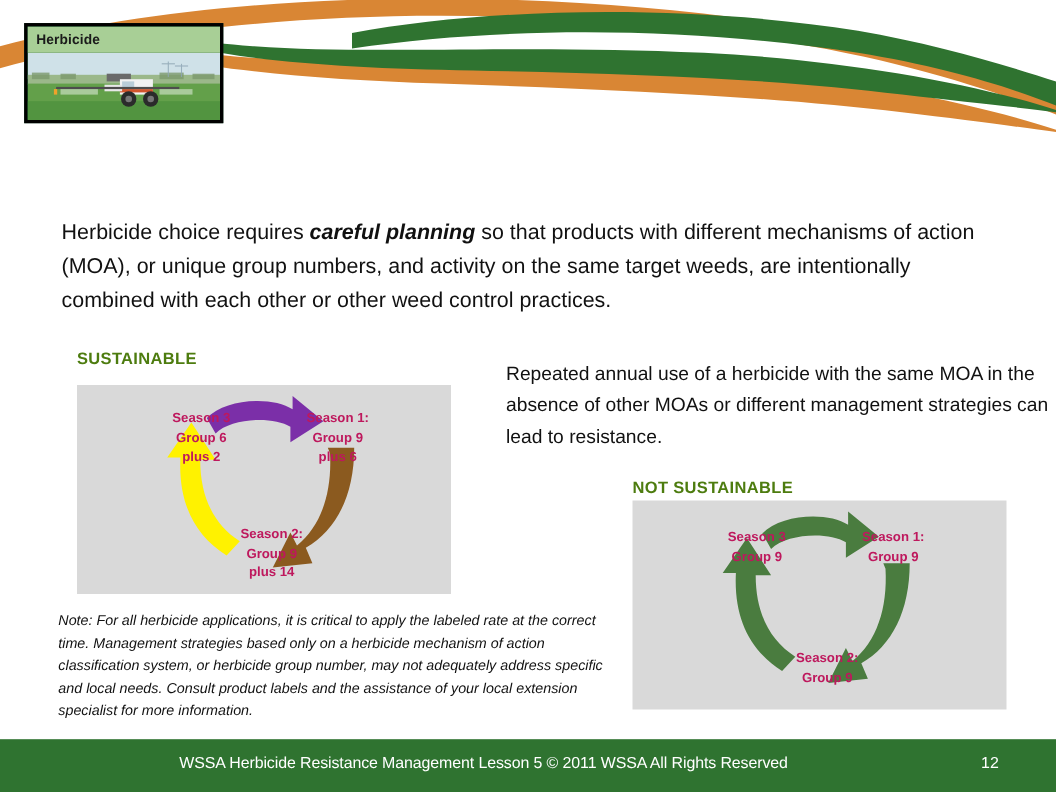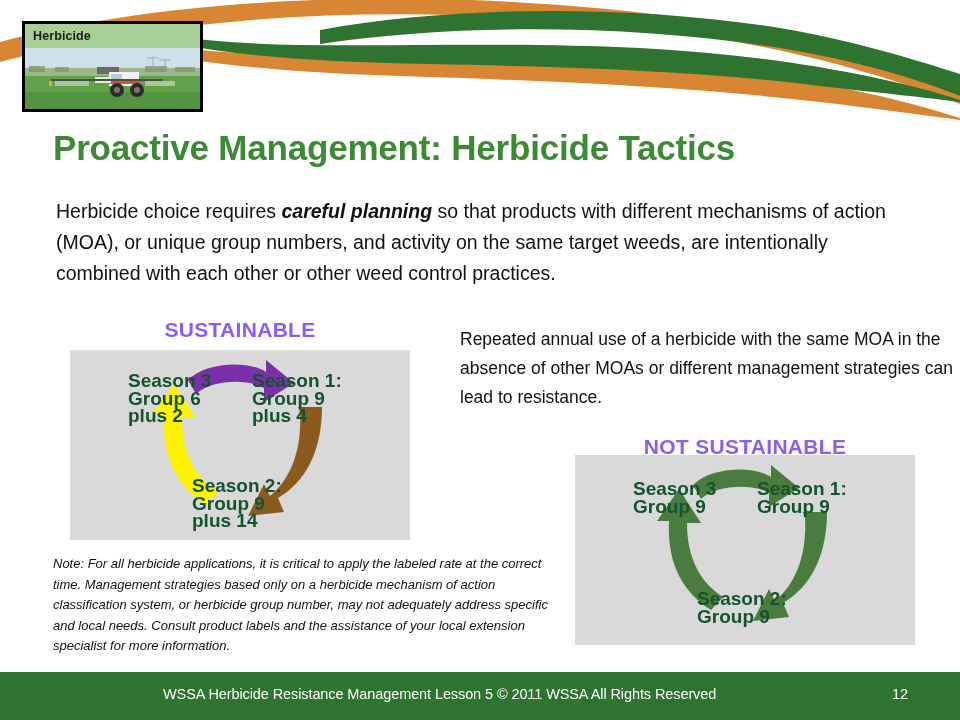--- a/index.html
+++ b/index.html
@@ -46,36 +46,36 @@
   .intro b{font-weight:bold;font-style:italic;}
 
   
   .right-para{
     position:absolute;left:460px;top:325px;width:500px;
     font-size:17.5px;line-height:29px;color:#111111;
   }
 
   
   .diag-head{
-    position:absolute;text-align:center;
-    font-size:21px;font-weight:bold;color:#8b5cf6;letter-spacing:.3px;
+    position:absolute;
+    font-size:15px;font-weight:bold;color:#4d7c0f;letter-spacing:.3px;
   }
   .head-sus{left:70px;top:318px;width:340px;}
   .head-not{left:575px;top:423px;width:340px;margin-top:12px;}
 
   
   .panel{position:absolute;background:#D9D9D9;}
   .panel-sus{left:70px;top:350px;width:340px;height:190px;}
   .panel-not{left:575px;top:455px;width:340px;height:190px;}
 
   .cyc{position:absolute;left:0;top:0;width:100%;height:100%;}
 
   .node{
-    position:absolute;
-    font-size:19px;font-weight:bold;color:#14532d;line-height:17.5px;
+    position:absolute;text-align:center;
+    font-size:12px;font-weight:bold;color:#be185d;line-height:17.5px;
     white-space:nowrap;
   }
 
   
   .sus-s3{left:58px;top:22px;width:110px;}
   .sus-s1{left:182px;top:22px;width:110px;}
   .sus-s2{left:122px;top:127px;width:110px;}
   
   .not-s3{left:58px;top:25px;width:110px;}
   .not-s1{left:182px;top:25px;width:110px;}
@@ -160,21 +160,20 @@
       <g fill="#ffffff" opacity=".45">
         <rect x="30" y="33" width="34" height="5"></rect>
           <rect x="120" y="33" width="30" height="5"></rect>
       </g>
     </svg>
     <div class="thumb-cap">
       <span>Herbicide</span>
     </div>
   </div>
 
-  <div class="title">Proactive Management: Herbicide Tactics</div>
 
   <div class="intro">
     <span>Herbicide choice requires </span><b>careful planning</b><span> so that products with different mechanisms of action (MOA), or unique group numbers, and activity on the same target weeds, are intentionally combined with each other or other weed control practices.</span>
   </div>
 
   <div class="right-para">Repeated annual use of a herbicide with the same MOA in the absence of other MOAs or different management strategies can lead to resistance.</div>
 
   <div class="diag-head head-sus">SUSTAINABLE</div>
 
   <div class="panel panel-sus">
@@ -191,21 +190,21 @@
     </svg>
 
     <div class="node sus-s3">
       <div>Season 3</div>
       <div>Group 6</div>
       <div>plus 2</div>
     </div>
     <div class="node sus-s1">
       <div>Season 1:</div>
       <div>Group 9</div>
-      <div>plus 4</div>
+      <div>plus 6</div>
     </div>
     <div class="node sus-s2">
       <div>Season 2:</div>
       <div>Group 9</div>
       <div>plus 14</div>
     </div>
   </div>
 
   <div class="diag-head head-not">NOT SUSTAINABLE</div>
 

